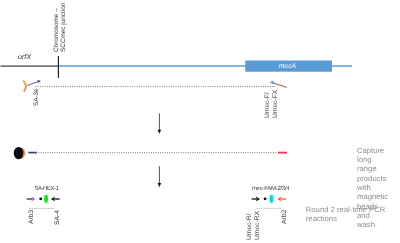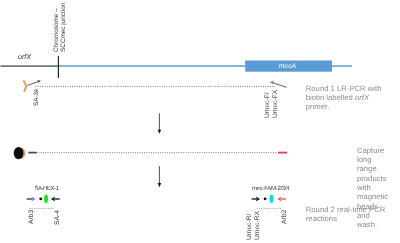--- a/index.html
+++ b/index.html
@@ -85,19 +85,18 @@
 
   <div class="lbl" style="left:34.4px;top:186.2px;font-size:6.0px;letter-spacing:-0.44px;color:#3a3a3a;">SA-HEX-1</div>
   <div class="vlbl" style="left:27.6px;top:224.4px;">Arb3</div>
   <div class="vlbl" style="left:53.7px;top:225.2px;">SA-4</div>
 
   <div class="lbl" style="left:251.9px;top:186.2px;font-size:6.0px;letter-spacing:-0.27px;color:#3a3a3a;">mec-FAM-2/3/4</div>
   <div class="vlbl" style="left:246.2px;top:239.8px;">Umec-R/</div>
   <div class="vlbl" style="left:254.4px;top:239.8px;">Umec-RX</div>
   <div class="vlbl" style="left:281.3px;top:224.4px;">Arb2</div>
 
-  <div class="desc" style="left:305.8px;top:83.6px;"><span>Round 1 LR-PCR with</span><br><span>biotin labelled </span><i>orfX</i><span> primer.</span></div>
   <div class="desc" style="left:311px;top:145.8px;margin-left:46px;">Capture long range
 products with magnetic
 beads and wash.</div>
   <div class="desc" style="left:305.8px;top:204.6px;">Round 2 real-time PCR
 reactions</div>
 </div>
 
 </body></html>

